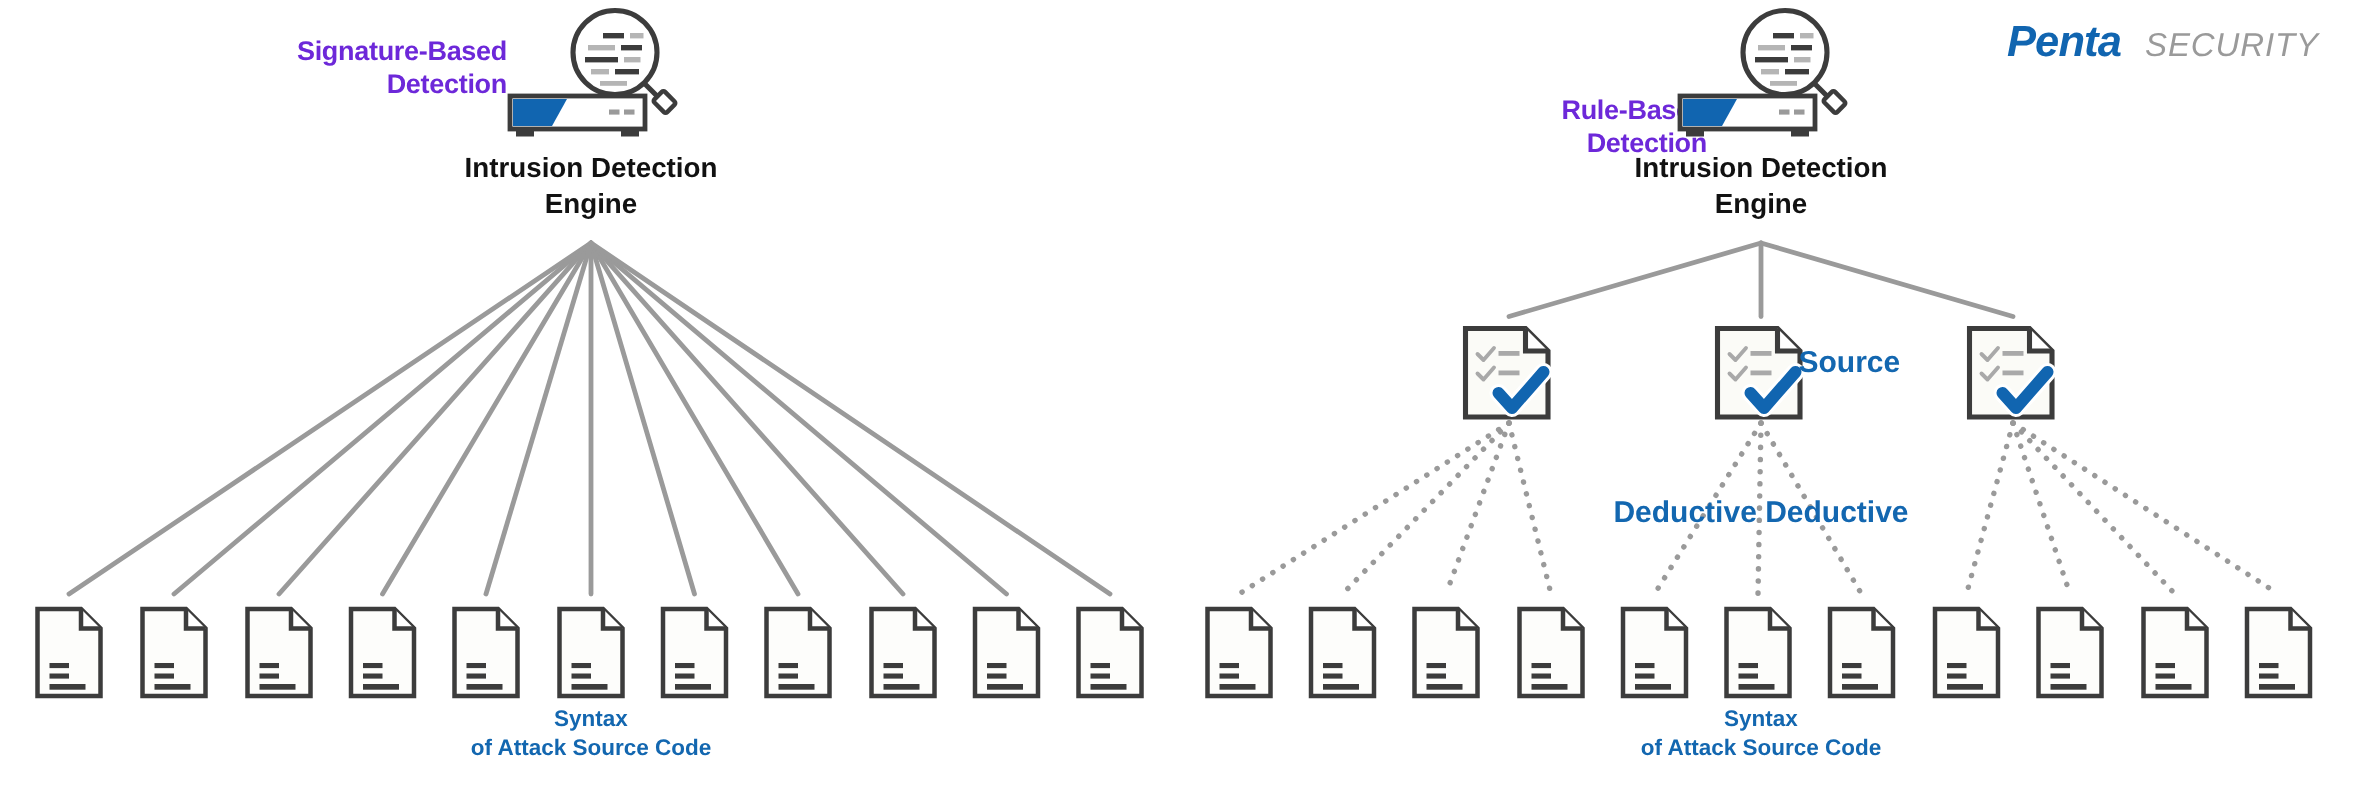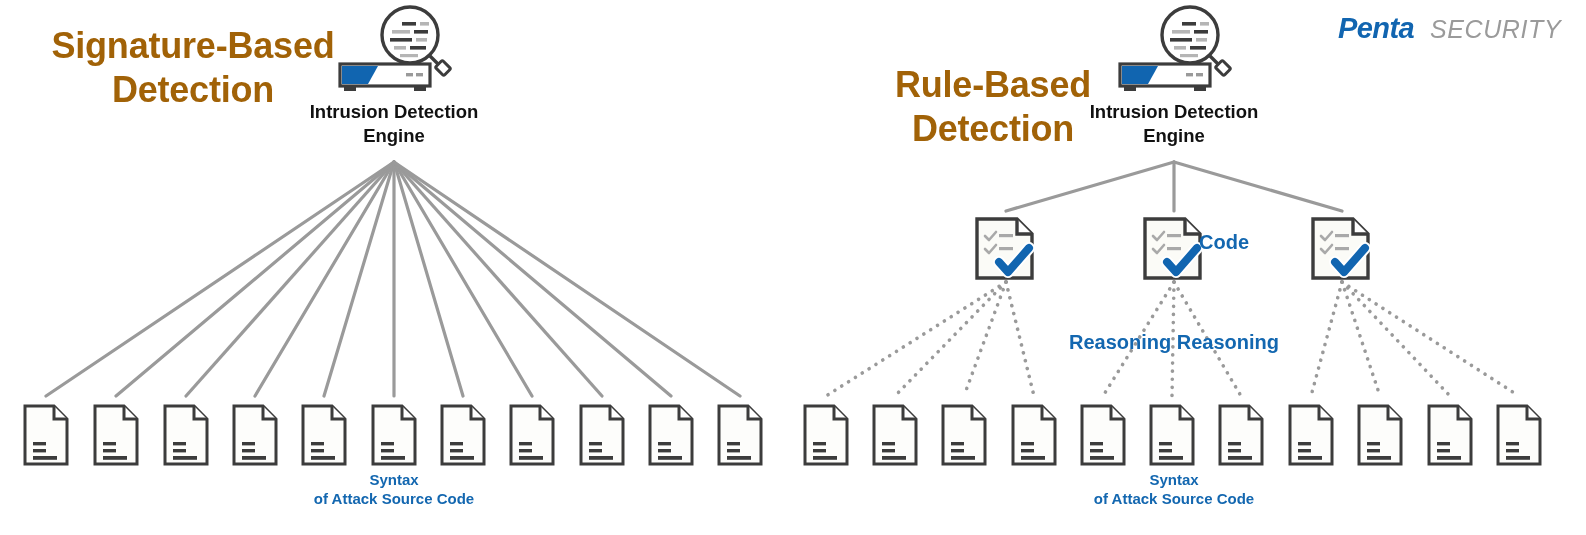--- a/index.html
+++ b/index.html
@@ -26,25 +26,25 @@
   #lines {
     position: absolute;
     left: 0; top: 0;
     width: 1586px; height: 535px;
     pointer-events: none;
   }
 
   
   .section-title {
     position: absolute;
-    color: #a16207;
-    font-weight: bold;
-    font-size: 36px;
+    color: #6d28d9;
+    font-weight: bold;
+    font-size: 18px;
     line-height: 1.22;
-    text-align: center;
+    text-align: right;
     letter-spacing: -0.2px;
     white-space: pre-line;
   }
   #title-left  { left: 48px;  top: 24px;  width: 290px; }
   #title-right { left: 848px; top: 24px;  width: 290px; margin-top: 39px; }
 
   
   .engine-label {
     position: absolute;
     color: #111111;
@@ -99,21 +99,21 @@
   #logo .penta {
     color: #1165b0;
     font-weight: bold;
     font-style: italic;
     font-size: 29px;
     letter-spacing: -0.6px;
   }
   #logo .security {
     color: #9a9a9a;
     font-style: italic;
-    font-size: 25px;
+    font-size: 22px;
     letter-spacing: 0.6px;
   }
 
   
   .icon-engine { position: absolute; width: 120px; height: 96px; }
   .icon-rule   { position: absolute; width: 66px;  height: 66px; }
   .icon-doc    { position: absolute; width: 48px;  height: 62px; }
 </style>
 </head>
 <body>
@@ -328,23 +328,23 @@
     <path d="M44 3 L44 18 L59 18" fill="#ffffff" stroke="#3c3c3c" stroke-width="3.4"></path>
     <path d="M12 20 l4 4 l7 -8" stroke="#a9a9a9" stroke-width="2.6" fill="none" stroke-linecap="round" stroke-linejoin="round"></path>
     <rect x="26" y="18" width="14" height="3.2" fill="#a9a9a9"></rect>
     <path d="M12 33 l4 4 l7 -8" stroke="#a9a9a9" stroke-width="2.6" fill="none" stroke-linecap="round" stroke-linejoin="round"></path>
     <rect x="26" y="31" width="14" height="3.2" fill="#a9a9a9"></rect>
     <path d="M26 46 l9 10 l21 -24" stroke="#ffffff" stroke-width="12" fill="none" stroke-linecap="round" stroke-linejoin="round"></path>
     <path d="M26 46 l9 10 l21 -24" stroke="#1165b0" stroke-width="8" fill="none" stroke-linecap="round" stroke-linejoin="round"></path>
   </svg></div>
     </div>
 
-  <div id="rules-label">Code</div>
-
-  <div id="deductive-label">Reasoning Reasoning</div>
+  <div id="rules-label">Source</div>
+
+  <div id="deductive-label">Deductive Deductive</div>
 
   <div id="right-docs">
       <div class="icon-doc" style="left: 802px; top: 404px;"><svg viewBox="0 0 48 62" width="48" height="62">
     <path d="M3 2 L32 2 L45 15 L45 60 L3 60 Z" fill="#fdfdfb" stroke="#3c3c3c" stroke-width="3"></path>
     <path d="M32 2 L32 15 L45 15" fill="#ffffff" stroke="#3c3c3c" stroke-width="3"></path>
     <rect x="11" y="38" width="13" height="3.4" fill="#3c3c3c"></rect>
     <rect x="11" y="45" width="13" height="3.4" fill="#3c3c3c"></rect>
     <rect x="11" y="52" width="24" height="3.8" fill="#3c3c3c"></rect>
   </svg></div>
       <div class="icon-doc" style="left: 871px; top: 404px;"><svg viewBox="0 0 48 62" width="48" height="62">

